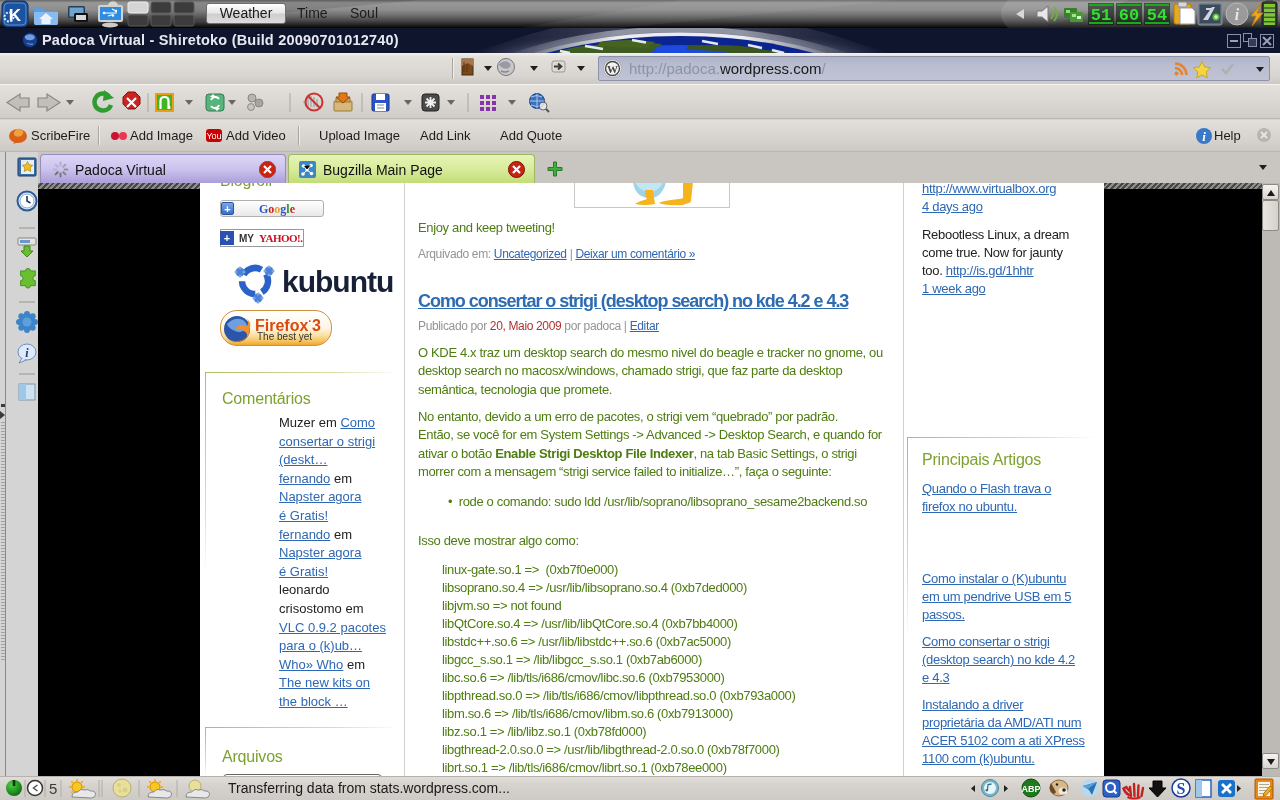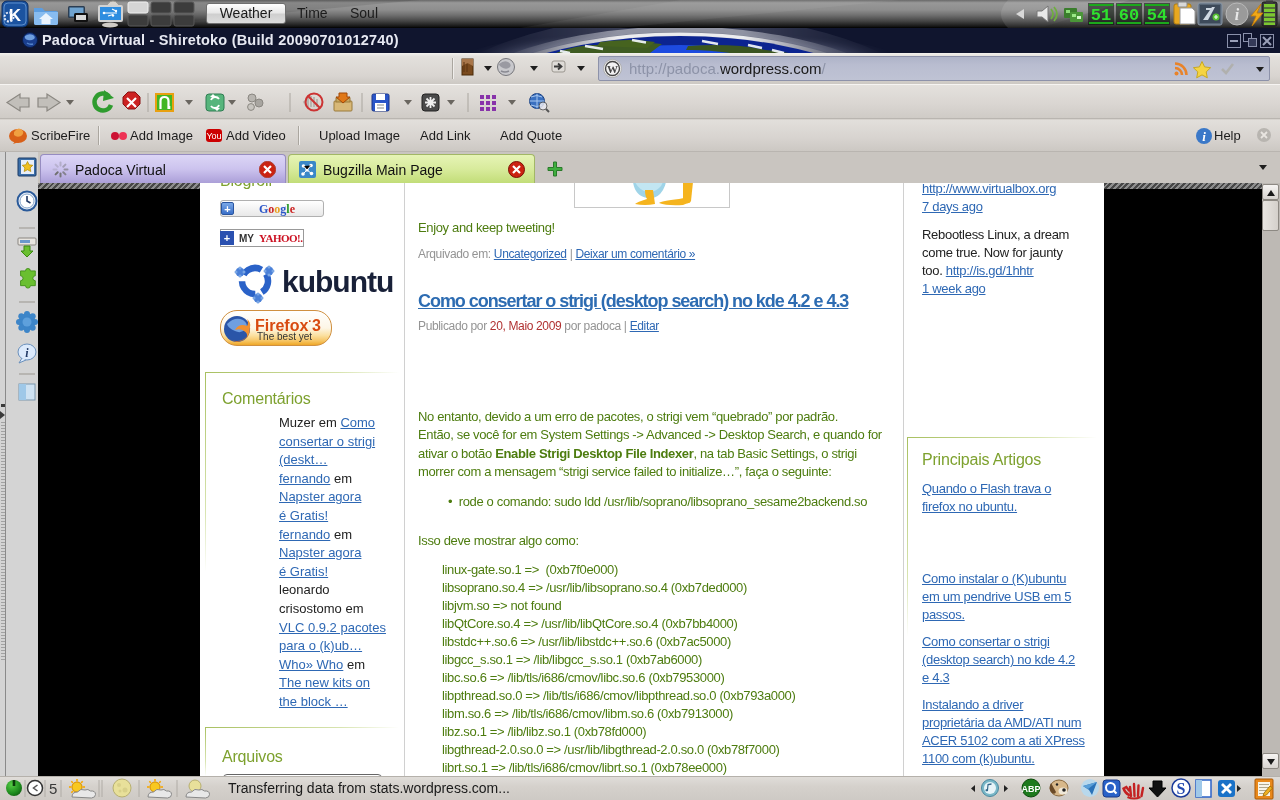--- a/index.html
+++ b/index.html
@@ -472,41 +472,42 @@
           <path d="M108 0 l10 0 l-2 19 q-1 3 -5 2 q-3 -1 -3 -4 z" fill="#f5b41e"></path>
           <path d="M104 17 q-18 2 -20 4 q8 3 24 2 l5 -2 l-4 -5 z" fill="#f5b41e"></path>
           <path d="M70 8 q0 6 2 9 q-10 3 -12 5 q10 2 20 0 l-2 -14 z" fill="#f5b41e"></path>
         </g>
           </svg>
       </div>
       <div class="abs btxt" style="left:218px;top:36px;">Enjoy and keep tweeting!</div>
       <div class="abs mtxt" style="left:218px;top:64px;">Arquivado em: <a class="blk" href="#">Uncategorized</a> | <a class="blk" href="#">Deixar um comentário »</a></div>
       <a class="abs hlink" href="#" style="left:218px;top:108px;">Como consertar o strigi (desktop search) no kde 4.2 e 4.3</a>
       <div class="abs mtxt" style="left:218px;top:136px;">Publicado por <span style="color:#b03030;">20, Maio 2009</span> por padoca | <a class="blk" href="#">Editar</a></div>
+      <div class="abs btxt" style="left:218px;top:161px;">O KDE 4.x traz um desktop search do mesmo nivel do beagle e tracker no gnome, ou<br>desktop search no macosx/windows, chamado strigi, que faz parte da desktop<br>semântica, tecnologia que promete.</div>
       <div class="abs btxt" style="left:218px;top:225px;">No entanto, devido a um erro de pacotes, o strigi vem “quebrado” por padrão.<br>Então, se você for em System Settings -&gt; Advanced -&gt; Desktop Search, e quando for<br>ativar o botão <b>Enable Strigi Desktop File Indexer</b>, na tab Basic Settings, o strigi<br>morrer com a mensagem “strigi service failed to initialize…”, faça o seguinte:</div>
       <div class="abs btxt" style="left:248px;top:310px;white-space:nowrap;">• &nbsp;rode o comando: sudo ldd /usr/lib/soprano/libsoprano_sesame2backend.so</div>
       <div class="abs btxt" style="left:218px;top:349px;">Isso deve mostrar algo como:</div>
       <div class="abs btxt" style="left:242px;top:378px;line-height:18px;">
         linux-gate.so.1 =&gt; &nbsp;(0xb7f0e000)<br>
         libsoprano.so.4 =&gt; /usr/lib/libsoprano.so.4 (0xb7ded000)<br>
         libjvm.so =&gt; not found<br>
         libQtCore.so.4 =&gt; /usr/lib/libQtCore.so.4 (0xb7bb4000)<br>
         libstdc++.so.6 =&gt; /usr/lib/libstdc++.so.6 (0xb7ac5000)<br>
         libgcc_s.so.1 =&gt; /lib/libgcc_s.so.1 (0xb7ab6000)<br>
         libc.so.6 =&gt; /lib/tls/i686/cmov/libc.so.6 (0xb7953000)<br>
         libpthread.so.0 =&gt; /lib/tls/i686/cmov/libpthread.so.0 (0xb793a000)<br>
         libm.so.6 =&gt; /lib/tls/i686/cmov/libm.so.6 (0xb7913000)<br>
         libz.so.1 =&gt; /lib/libz.so.1 (0xb78fd000)<br>
         libgthread-2.0.so.0 =&gt; /usr/lib/libgthread-2.0.so.0 (0xb78f7000)<br>
         librt.so.1 =&gt; /lib/tls/i686/cmov/librt.so.1 (0xb78ee000)
       </div>
 
       <div class="abs" style="left:703px;top:0;width:1px;height:593px;background:#d0d0d0;"></div>
 
-      <div class="abs rtxt" style="left:722px;top:-3px;"><a class="blk" href="#">http://www.virtualbox.org</a><br><a class="blk" href="#">7 days ago</a></div>
+      <div class="abs rtxt" style="left:722px;top:-3px;"><a class="blk" href="#">http://www.virtualbox.org</a><br><a class="blk" href="#">4 days ago</a></div>
       <div class="abs rtxt" style="left:722px;top:43px;">Rebootless Linux, a dream<br>come true. Now for jaunty<br>too. <a class="blk" href="#">http://is.gd/1hhtr</a><br><a class="blk" href="#">1 week ago</a></div>
       <div class="abs gboxtop" style="left:707px;top:254px;width:190px;"></div>
       <div class="abs gboxleft" style="left:707px;top:254px;height:200px;"></div>
       <div class="abs ghead" style="left:722px;top:268px;">Principais Artigos</div>
       <div class="abs rtxt" style="left:722px;top:297px;"><a class="blk" href="#">Quando o Flash trava o<br>firefox no ubuntu.</a></div>
       <div class="abs rtxt" style="left:722px;top:387px;"><a class="blk" href="#">Como instalar o (K)ubuntu<br>em um pendrive USB em 5<br>passos.</a></div>
       <div class="abs rtxt" style="left:722px;top:450px;"><a class="blk" href="#">Como consertar o strigi<br>(desktop search) no kde 4.2<br>e 4.3</a></div>
       <div class="abs rtxt" style="left:722px;top:513px;"><a class="blk" href="#">Instalando a driver<br>proprietária da AMD/ATI num<br>ACER 5102 com a ati XPress<br>1100 com (k)ubuntu.</a></div>
     </div>
     <div id="vscroll">

